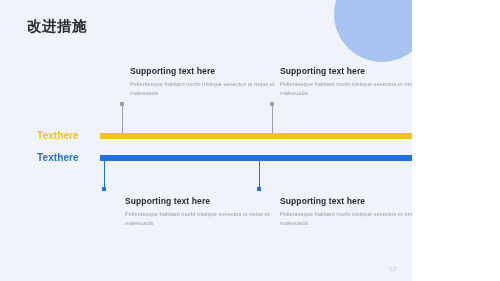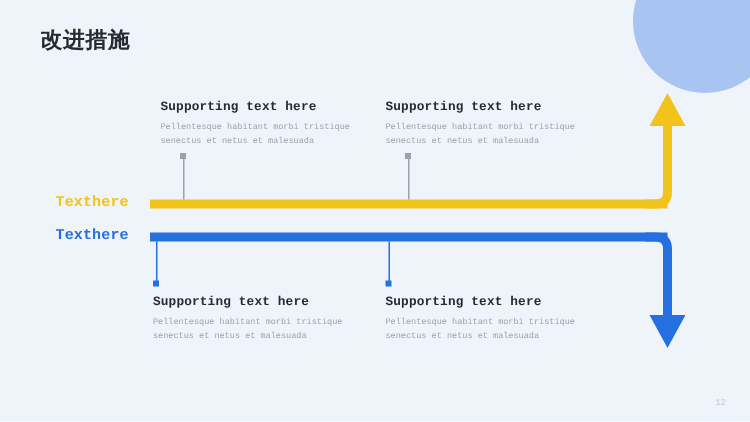--- a/index.html
+++ b/index.html
@@ -2,25 +2,25 @@
 <html><head>
 <meta charset="utf-8">
 <style>
   html, body {
     margin: 0;
     padding: 0;
     background: #ffffff;
   }
   .slide {
     position: relative;
-    width: 500px;
+    width: 412px;
     height: 281px;
     background: #eff3fa;
     overflow: hidden;
-    font-family: Liberation Mono, monospace;
+    font-family: Liberation Sans, sans-serif;
   }
 
   
   .deco-circle {
     position: absolute;
     width: 96px;
     height: 96px;
     border-radius: 50%;
     background: #a8c4f0;
     right: -18px;
@@ -100,20 +100,21 @@
     width: 4px;
     height: 4px;
   }
   .dot-gray { background: #9aa2ad; }
   .dot-blue { background: #2570e0; }
 
   
   .callout {
     position: absolute;
     width: 150px;
+    margin-left: 23px;
   }
   .callout-title {
     font-size: 8.5px;
     font-weight: bold;
     color: #252a33;
     margin: 0 0 4px 0;
     letter-spacing: 0.1px;
   }
   .callout-body {
     font-size: 5.7px;

